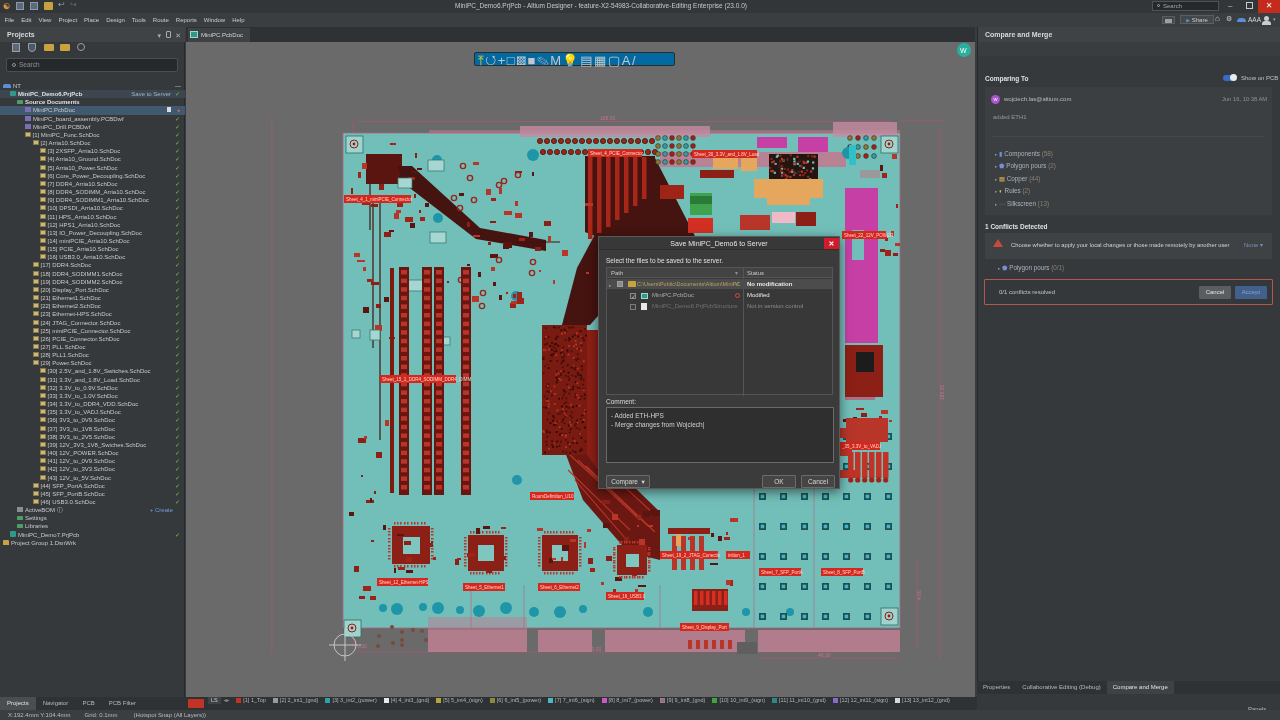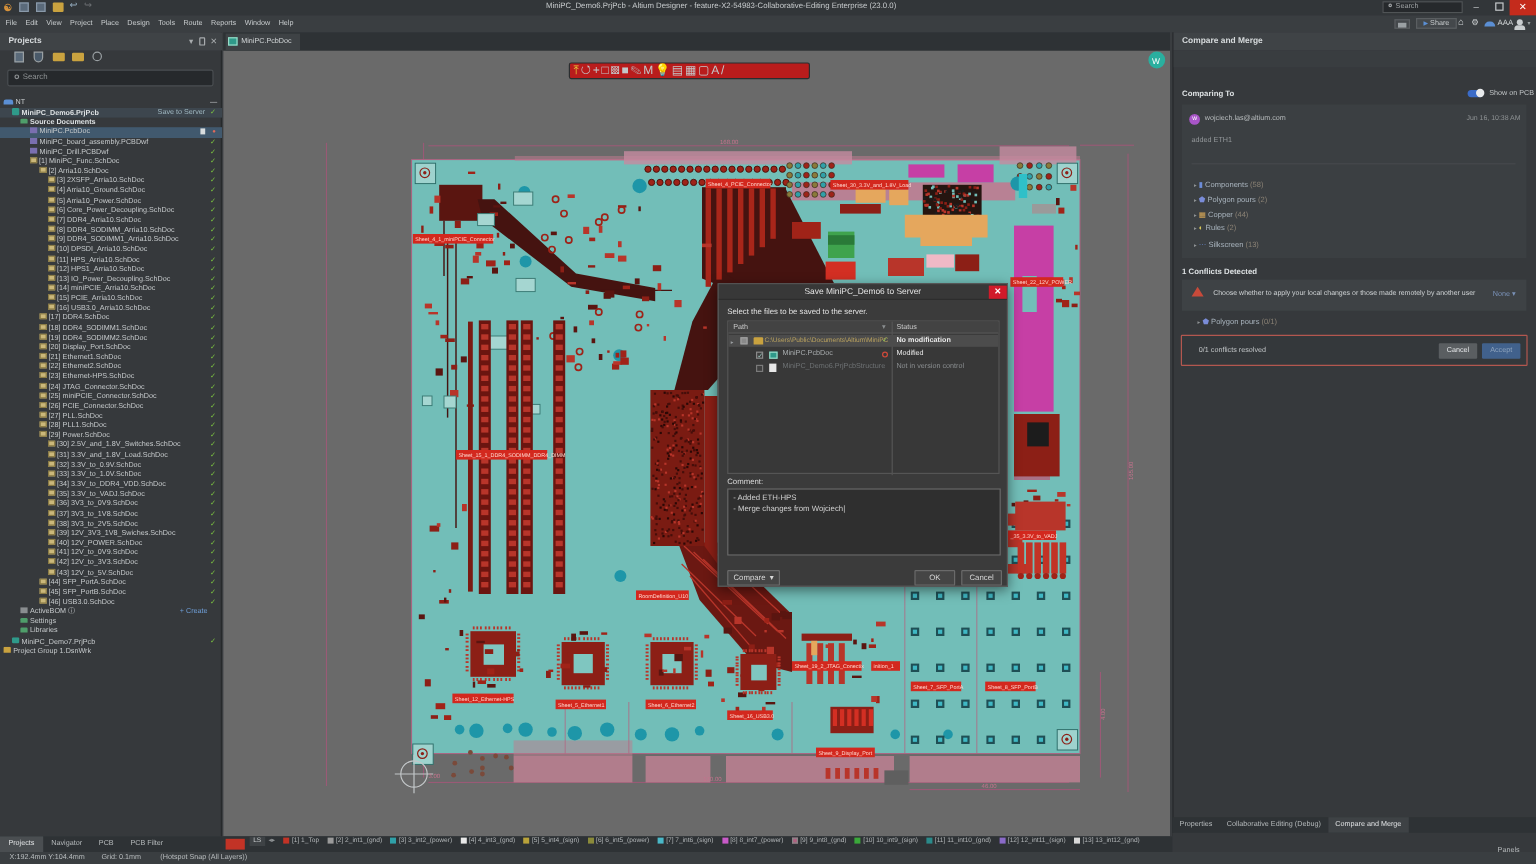--- a/index.html
+++ b/index.html
@@ -1417,21 +1417,21 @@
 <text x="761" y="574" fill="#ffd7ce" font-size="4.5px" font-family="Liberation Sans">Sheet_7_SFP_PortA</text>
 <rect x="821" y="568" width="42" height="8" fill="#d3281e"></rect>
 <text x="823" y="574" fill="#ffd7ce" font-size="4.5px" font-family="Liberation Sans">Sheet_8_SFP_PortB</text>
 <rect x="680" y="623" width="49" height="8" fill="#d3281e"></rect>
 <text x="682" y="629" fill="#ffd7ce" font-size="4.5px" font-family="Liberation Sans">Sheet_9_Display_Port</text>
 <rect x="840" y="442" width="40" height="8" fill="#d3281e"></rect>
 <text x="842" y="448" fill="#ffd7ce" font-size="4.5px" font-family="Liberation Sans">_35_3.3V_to_VADJ</text>
 <circle cx="964" cy="50" r="7" fill="#2aaf9f"></circle>
     <text x="960" y="53" fill="#fff" font-size="7px" font-family="Liberation Sans">W</text>
 </svg>
-<div class="abs" style="left:474px;top:52px;width:201px;height:14px;background:#b91c1c;border:1px solid #2a2d2f;border-radius:2px;color:#c3c7c9;font-size:10px;letter-spacing:1.5px;white-space:nowrap;padding-left:3px;">
+<div class="abs" style="left:474px;top:52px;width:201px;height:14px;background:#0369a1;border:1px solid #2a2d2f;border-radius:2px;color:#c3c7c9;font-size:13px;letter-spacing:1.5px;white-space:nowrap;padding-left:3px;">
 <span style="color:#e8c93a;">⤒</span><span>↺</span><span>+</span><span>□</span><span>▩</span><span>■</span><span style="color:#b8bcbe;">✎</span><span>M</span><span style="color:#e8c93a;">💡</span><span>▤</span><span>▦</span><span>▢</span><span>A</span><span>/</span>
 </div>
 <div class="abs" id="tabstrip">
     <div id="doctab"><i></i>MiniPC.PcbDoc</div>
   </div>
 
 <div class="abs" id="dlg">
  <div class="abs" id="dlgtitle">Save MiniPC_Demo6 to Server</div>
  <div class="abs" id="dlgx">✕</div>
  <div class="abs" style="left:7px;top:20px;font-size:6.5px;color:#e0e0e0;">Select the files to be saved to the server.</div>

